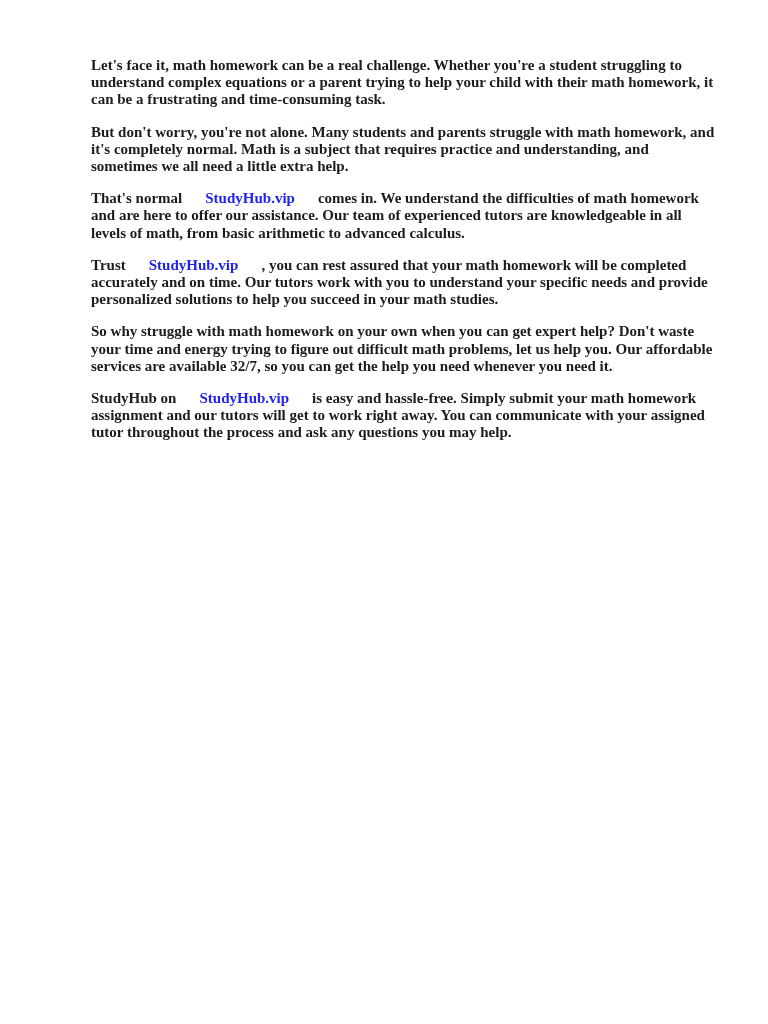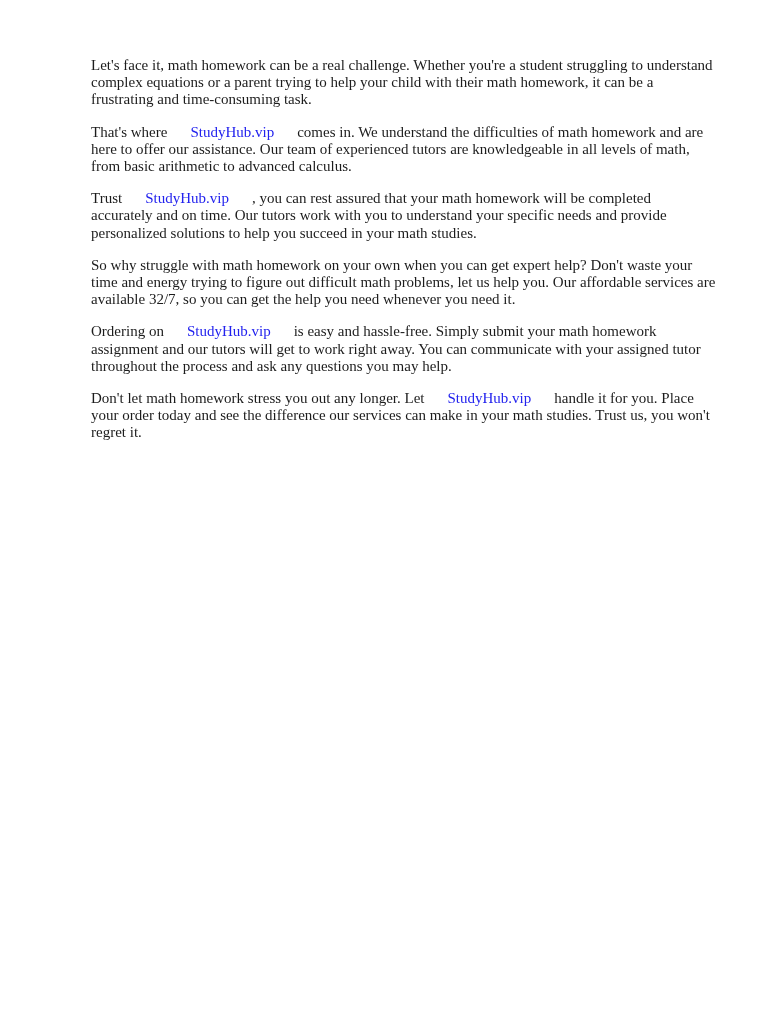--- a/index.html
+++ b/index.html
@@ -39,21 +39,21 @@
     text-decoration: none;
     margin: 17px 23px;
     cursor: pointer;
     text-align: center;
   }
 </style>
 </head>
 <body>
 
 <div class="doc-page">
-  <div class="doc-content" style="color: rgb(28, 28, 28);">
+  <div class="doc-content" style="color: rgb(28, 28, 28); font-weight: bold;">
       <p class="para"><span>Let's face it, math homework can be a real challenge. Whether you're a student struggling to understand complex equations or a parent trying to help your child with their math homework, it can be a frustrating and time-consuming task.</span></p>
-      <p class="para"><span>That's where</span><a class="doc-link" href="#" style="color: rgb(34, 34, 238);">StudyHub.vip</a><span>comes in. We understand the difficulties of math homework and are here to offer our assistance. Our team of experienced tutors are knowledgeable in all levels of math, from basic arithmetic to advanced calculus.</span></p>
+      <p class="para"><span>But don't worry, you're not alone. Many students and parents struggle with math homework, and it's completely normal. Math is a subject that requires practice and understanding, and sometimes we all need a little extra help.</span></p>
+      <p class="para"><span>That's normal</span><a class="doc-link" href="#" style="color: rgb(34, 34, 238);">StudyHub.vip</a><span>comes in. We understand the difficulties of math homework and are here to offer our assistance. Our team of experienced tutors are knowledgeable in all levels of math, from basic arithmetic to advanced calculus.</span></p>
       <p class="para"><span>Trust</span><a class="doc-link" href="#" style="color: rgb(34, 34, 238);">StudyHub.vip</a><span>, you can rest assured that your math homework will be completed accurately and on time. Our tutors work with you to understand your specific needs and provide personalized solutions to help you succeed in your math studies.</span></p>
       <p class="para"><span>So why struggle with math homework on your own when you can get expert help? Don't waste your time and energy trying to figure out difficult math problems, let us help you. Our affordable services are available 32/7, so you can get the help you need whenever you need it.</span></p>
-      <p class="para"><span>Ordering on</span><a class="doc-link" href="#" style="color: rgb(34, 34, 238);">StudyHub.vip</a><span>is easy and hassle-free. Simply submit your math homework assignment and our tutors will get to work right away. You can communicate with your assigned tutor throughout the process and ask any questions you may help.</span></p>
-      <p class="para"><span>Don't let math homework stress you out any longer. Let</span><a class="doc-link" href="#" style="color: rgb(34, 34, 238);">StudyHub.vip</a><span>handle it for you. Place your order today and see the difference our services can make in your math studies. Trust us, you won't regret it.</span></p>
+      <p class="para"><span>StudyHub on</span><a class="doc-link" href="#" style="color: rgb(34, 34, 238);">StudyHub.vip</a><span>is easy and hassle-free. Simply submit your math homework assignment and our tutors will get to work right away. You can communicate with your assigned tutor throughout the process and ask any questions you may help.</span></p>
     </div>
 </div>
 
 </body></html>

